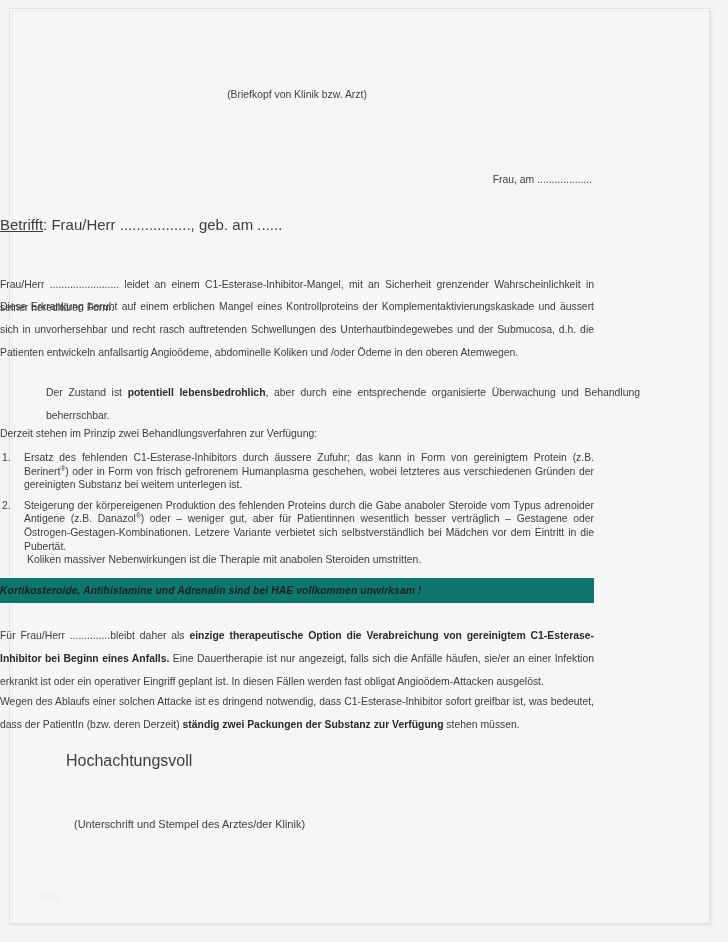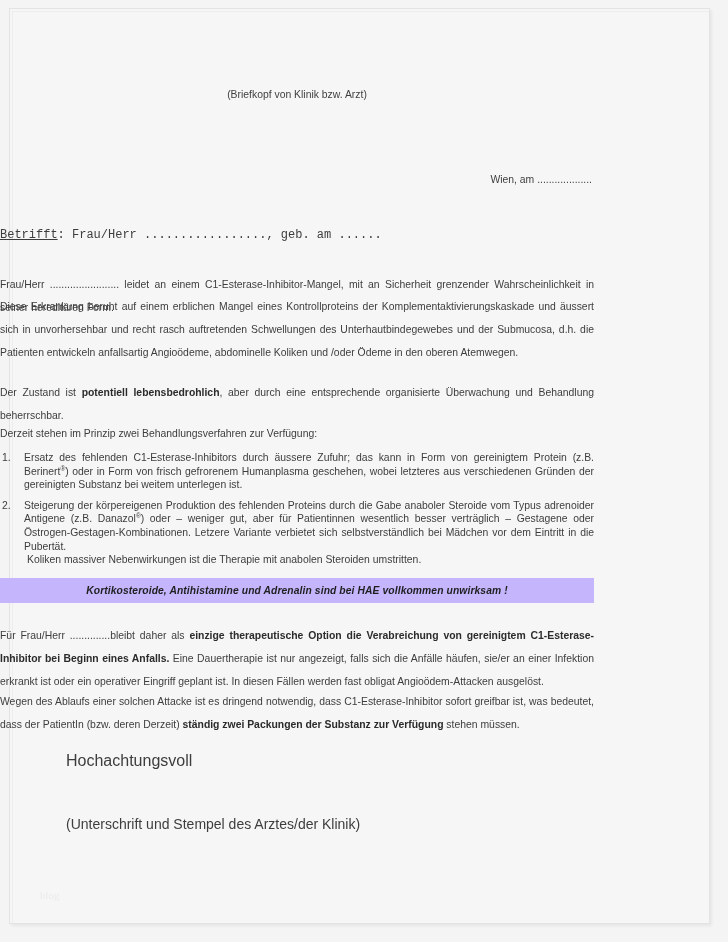--- a/index.html
+++ b/index.html
@@ -82,45 +82,44 @@
     text-align: right;
     font-size: 10.4px;
     color: #3f3f3f;
     padding-right: 2px;
     box-sizing: border-box;
   }
 
   .subject {
     position: absolute;
     left: 0;
-    top: 228px;
-    width: 594px;
-    font-size: 12px;
-    color: #3d3d3d;
-    font-family: Liberation Mono, monospace;
+    top: 216px;
+    width: 594px;
+    font-size: 15px;
+    color: #3d3d3d;
   }
   .subject u {
     text-decoration: underline;
     text-underline-offset: 1px;
   }
 
   .para {
     position: absolute;
     width: 594px;
     text-align: justify;
     text-justify: inter-word;
     font-size: 10.4px;
     line-height: 23px;
     color: #3d3d3d;
   }
   .para.nojust { text-align: left; }
 
   .p1 { top: 273px; }
   .p2 { top: 295px; }
-  .p3 { top: 381px; }
+  .p3 { top: 381px; padding-left: 46px; }
   .p4 { top: 422px; }
 
   
   .list {
     position: absolute;
     top: 451px;
     left: 0;
     width: 594px;
   }
   .list-item {
@@ -146,24 +145,24 @@
     padding-left: 3px;
   }
 
   
   .highlight-band {
     position: absolute;
     left: 0;
     top: 578px;
     width: 594px;
     height: 25px;
-    background: #c4b5fd;
+    background: #0f766e;
     display: flex;
     align-items: center;
-    justify-content: center;
+    justify-content: flex-start;
     box-sizing: border-box;
   }
   .highlight-band span {
     font-weight: bold;
     font-style: italic;
     font-size: 10.3px;
     color: #1f1f1f;
     letter-spacing: 0.1px;
   }
 
@@ -172,23 +171,23 @@
 
   .closing {
     position: absolute;
     left: 0;
     top: 754px;
     font-size: 16px;
     color: #3d3d3d;
   }
   .signature-line {
     position: absolute;
-    left: 0;
+    left: 8px;
     top: 818px;
-    font-size: 14px;
+    font-size: 11px;
     color: #3d3d3d;
   }
 
   b, strong { font-weight: bold; color: #2b2b2b; }
   sup { font-size: 6.5px; vertical-align: super; line-height: 0; }
 
   .watermark {
     position: absolute;
     left: 40px;
     top: 889px;
@@ -203,21 +202,21 @@
 
 <div class="page-wrap">
 
   <div class="sheet"></div>
   <div class="sheet-inner-edge"></div>
 
   <div class="content">
 
     <div class="letterhead">(Briefkopf von Klinik bzw. Arzt)</div>
 
-    <div class="dateline">Wien, am ...................</div>
+    <div class="dateline">Frau, am ...................</div>
 
     <div class="subject">
       <u>Betrifft</u><span>: Frau/Herr ................., geb. am ......</span>
     </div>
 
     <div class="para p1">Frau/Herr ........................ leidet an einem C1-Esterase-Inhibitor-Mangel, mit an Sicherheit grenzender Wahrscheinlichkeit in seiner hereditären Form.</div>
 
     <div class="para p2">Diese Erkrankung beruht auf einem erblichen Mangel eines Kontrollproteins der Komplementaktivierungskaskade und äussert sich in unvorhersehbar und recht rasch auftretenden Schwellungen des Unterhautbindegewebes und der Submucosa, d.h. die Patienten entwickeln anfallsartig Angioödeme, abdominelle Koliken und /oder Ödeme in den oberen Atemwegen.</div>
 
     <div class="para p3">

